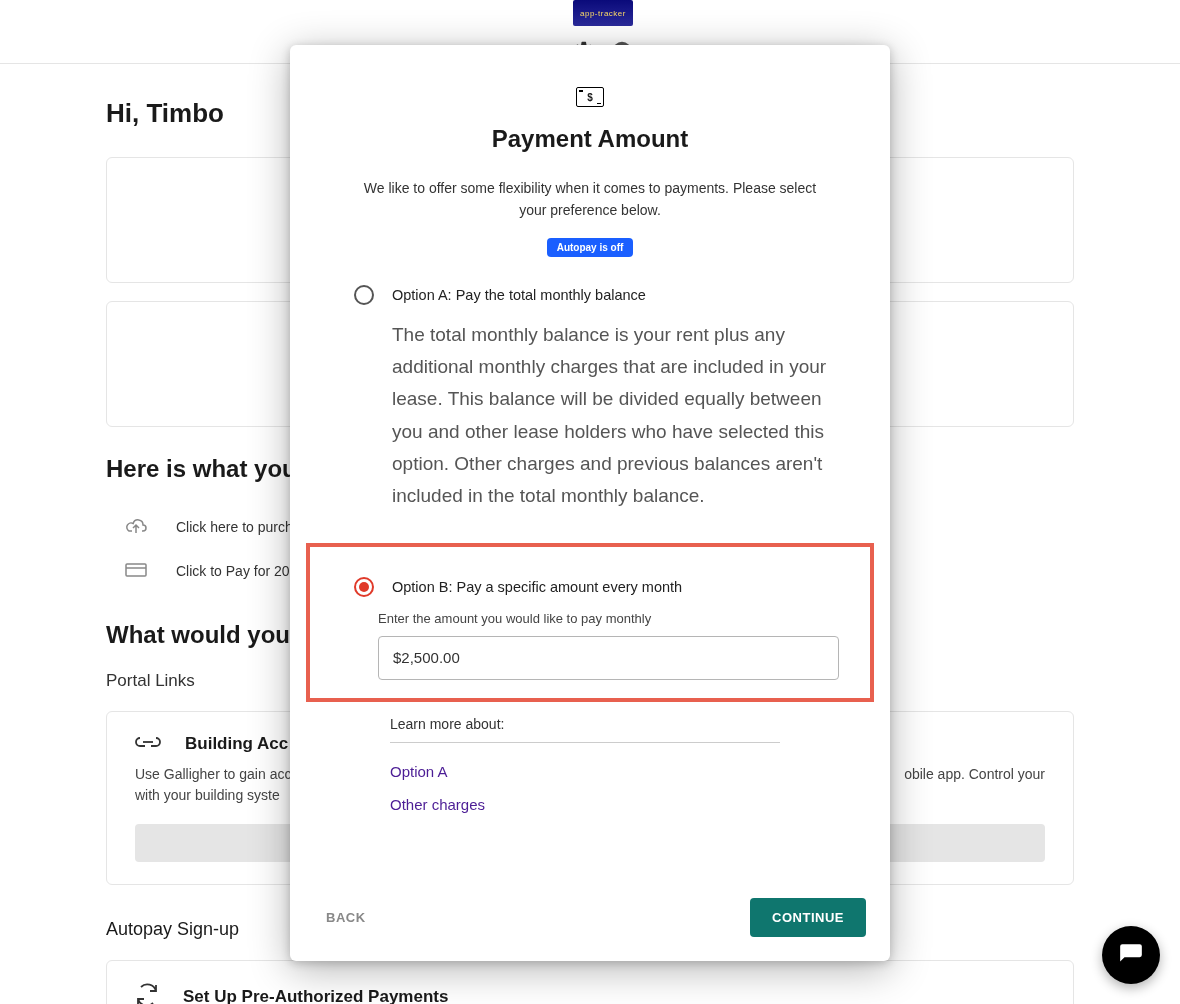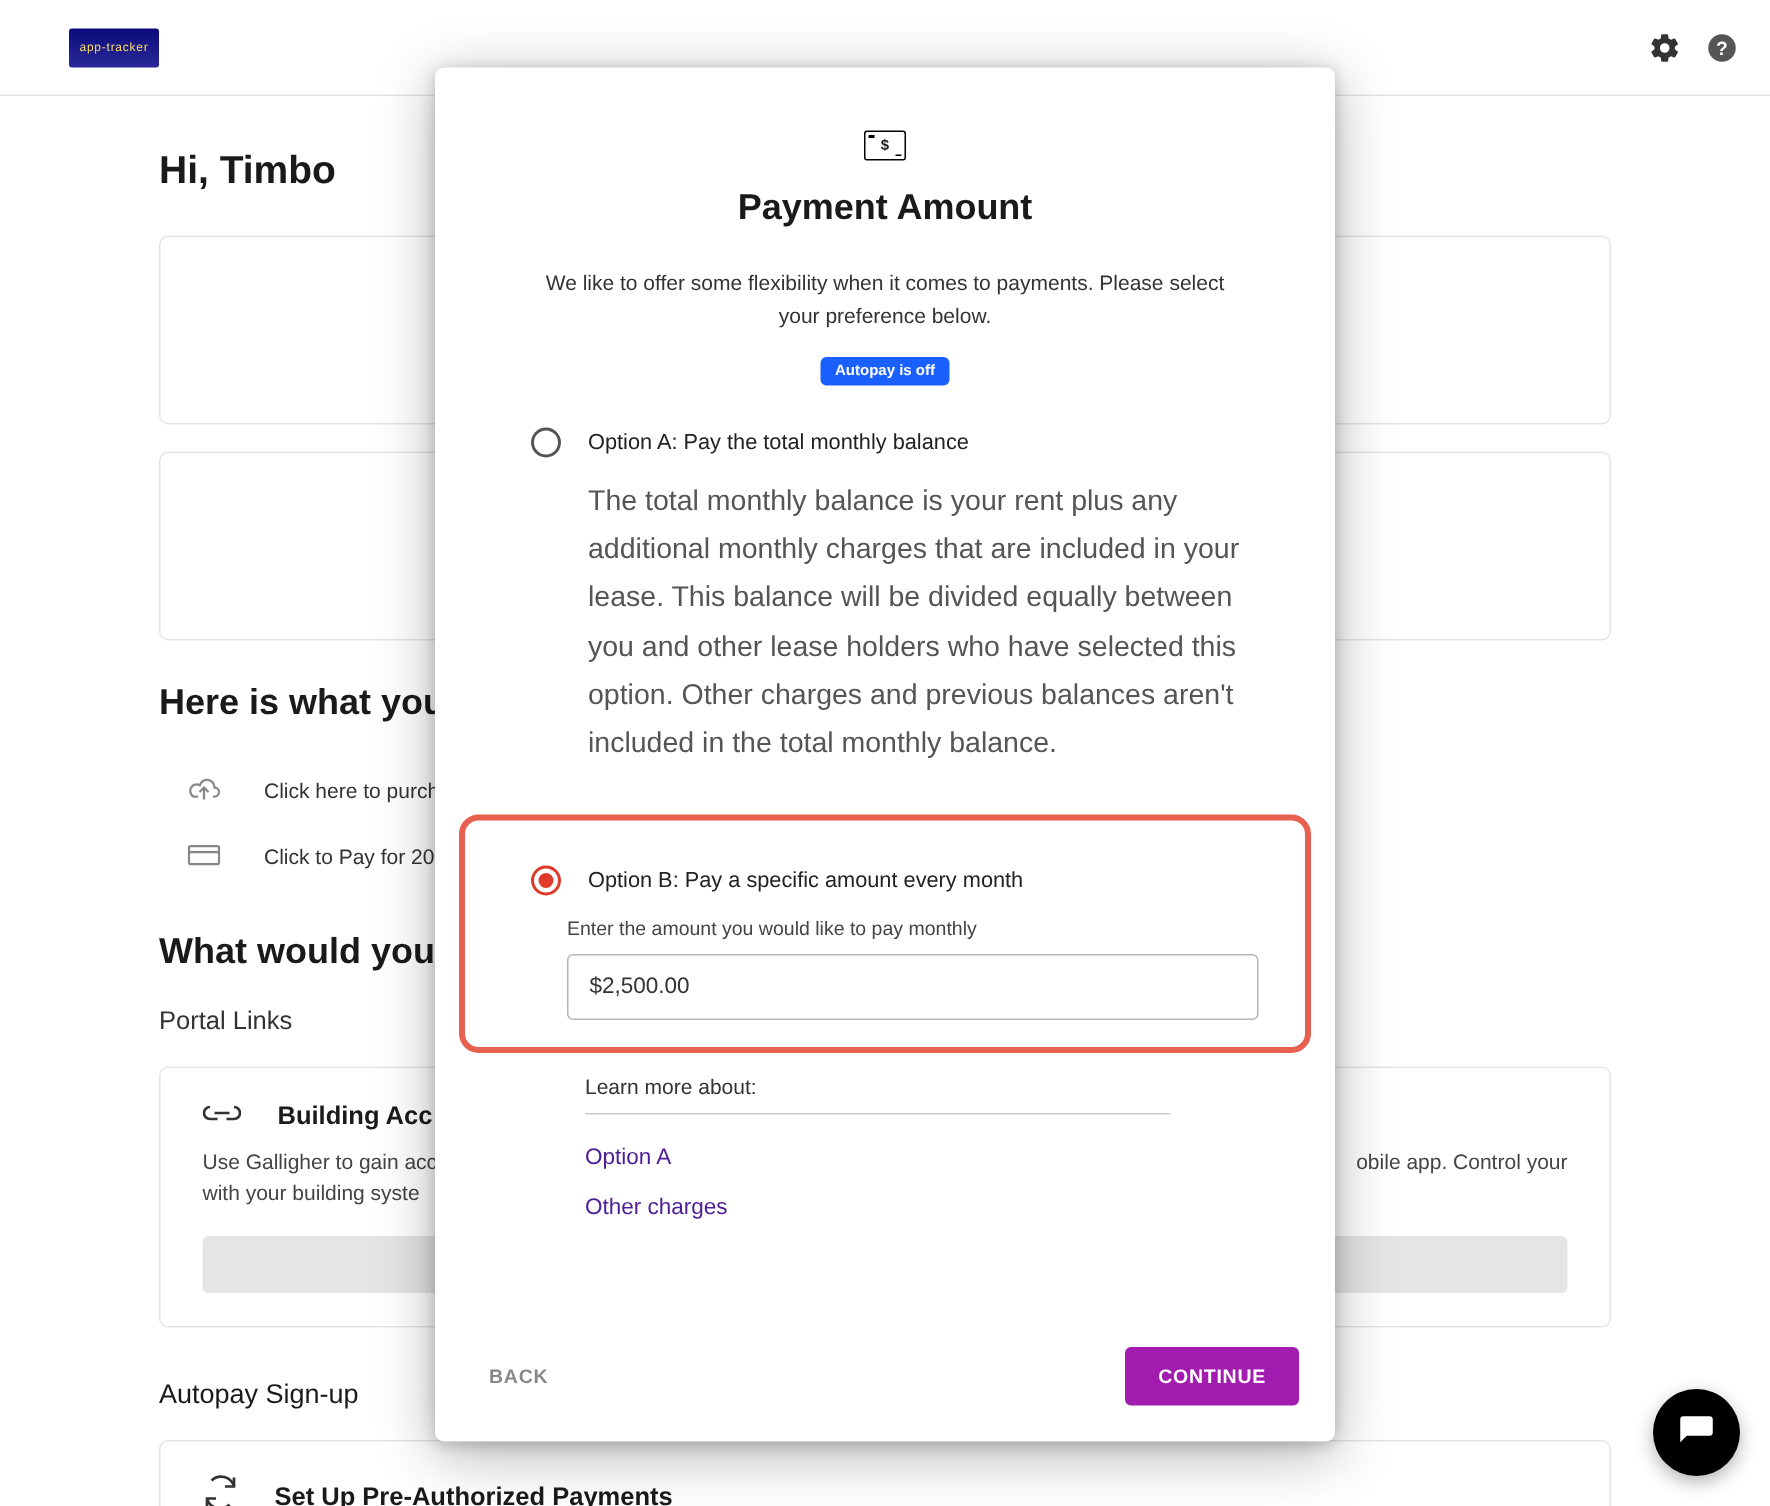--- a/index.html
+++ b/index.html
@@ -14,20 +14,21 @@
   }
 
   
   .header {
     height: 64px;
     border-bottom: 1px solid #e5e5e5;
     display: flex;
     align-items: center;
     justify-content: space-between;
     padding: 0 20px 0 46px;
+    flex-direction: column;
   }
   .logo {
     width: 60px;
     height: 26px;
     background: #1a1a8a;
     background: linear-gradient(#0a0a7a,#2a2a9a);
     color: #ffdd66;
     font-size: 8px;
     display: flex;
     align-items: center;
@@ -239,21 +240,21 @@
   .option-desc {
     font-size: 19px;
     color: #555;
     line-height: 1.7;
     margin-left: 38px;
     padding-right: 10px;
   }
 
   .highlight-box {
     border: 4px solid #e8604f;
-    border-radius: 13px;
+    border-radius: 0;
     margin: 0 16px 14px 16px;
     padding: 30px 7px 18px 44px;
   }
   .highlight-box .option-head { margin-left: 0; }
   .highlight-box .option-desc { margin-left: 38px; margin-bottom: 26px; }
 
   .input-label {
     font-size: 13px;
     color: #444;
     margin-left: 24px;
@@ -302,21 +303,21 @@
   .back-btn {
     background: none;
     border: none;
     color: #888;
     font-size: 13px;
     font-weight: 600;
     letter-spacing: 0.5px;
     cursor: pointer;
   }
   .continue-btn {
-    background: #a21caf;
+    background: #0f766e;
     color: #fff;
     border: none;
     border-radius: 4px;
     padding: 12px 22px;
     font-size: 13px;
     font-weight: 600;
     letter-spacing: 0.5px;
     cursor: pointer;
   }
 

